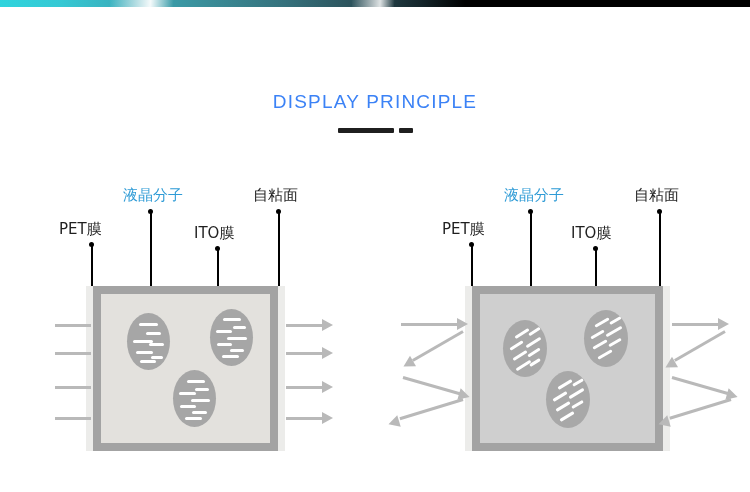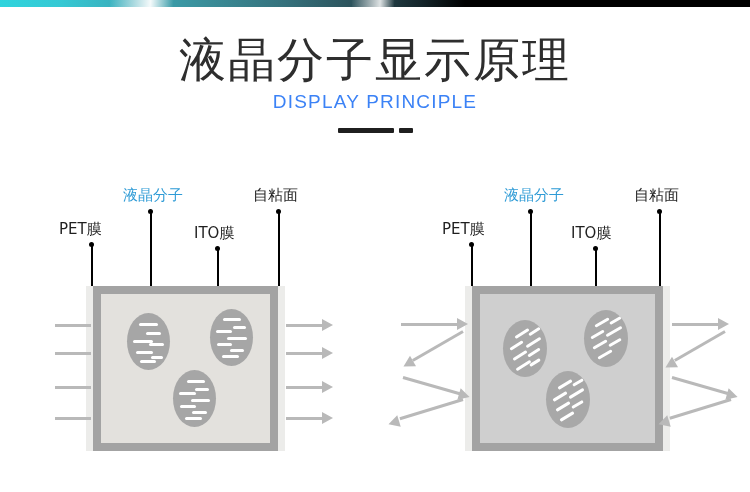--- a/index.html
+++ b/index.html
@@ -196,21 +196,20 @@
 </head>
 <body>
 
 <div class="page">
 
   <div class="top-bar">
     <div class="top-bar-streak"></div>
     <div class="top-bar-streak2"></div>
   </div>
 
-  <div class="title">液晶分子显示原理</div>
   <div class="subtitle">DISPLAY PRINCIPLE</div>
   <div class="divider">
     <span class="dash-long"></span><span class="dash-short"></span>
   </div>
 
   <div class="diagram left">
 
     <div class="lbl" style="left:59px; top:220px;">PET膜</div>
     <div class="leader-dot" style="left:89px; top:242px;"></div>
     <div class="leader" style="left:91px; top:245px; height:47px;"></div>

